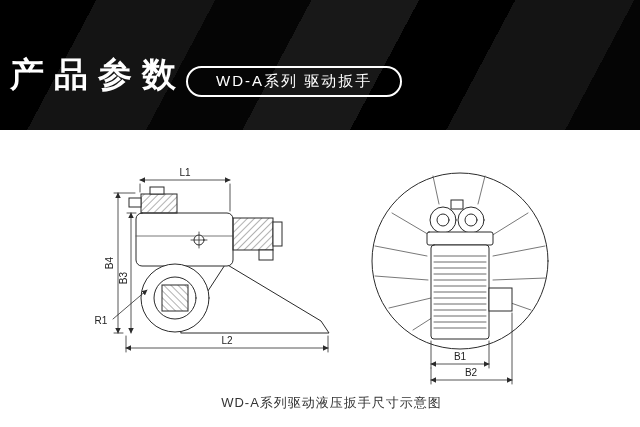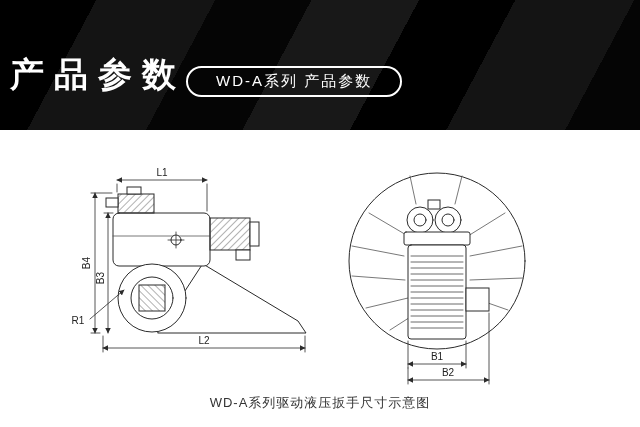--- a/index.html
+++ b/index.html
@@ -45,20 +45,21 @@
     font-size: 15px;
     letter-spacing: 2px;
     color: #ffffff;
     background: transparent;
     white-space: nowrap;
   }
   .drawing-wrap {
     height: 297px;
     background: #ffffff;
     padding-top: 8px;
+    padding-left: 23px;
   }
   svg { display: block; }
   .caption {
     margin: 4px 0 0 0;
     text-align: center;
     font-size: 13px;
     color: #333333;
     letter-spacing: 1px;
   }
   .dim-label {
@@ -67,21 +68,21 @@
     font-family: "Liberation Sans", sans-serif;
   }
 </style>
 </head>
 <body>
 
 <div class="page">
 
   <header class="hero">
     <h1>产品参数</h1>
-    <div class="series-badge">WD-A系列 产品参数</div>
+    <div class="series-badge">WD-A系列 驱动扳手</div>
   </header>
 
   <main class="drawing-wrap">
     <svg width="640" height="252" viewBox="0 0 640 252" stroke-linecap="round">
       <defs>
         <marker id="arr" viewBox="0 0 10 10" refX="9" refY="5" markerWidth="7" markerHeight="7" orient="auto-start-reverse">
           <path d="M0,0 L10,5 L0,10 z" fill="#2b2b2b"></path>
         </marker>
         <pattern id="hatch45" width="5" height="5" patternUnits="userSpaceOnUse" patternTransform="rotate(45)">
           <line x1="0" y1="0" x2="0" y2="5" stroke="#666" stroke-width="1"></line>

